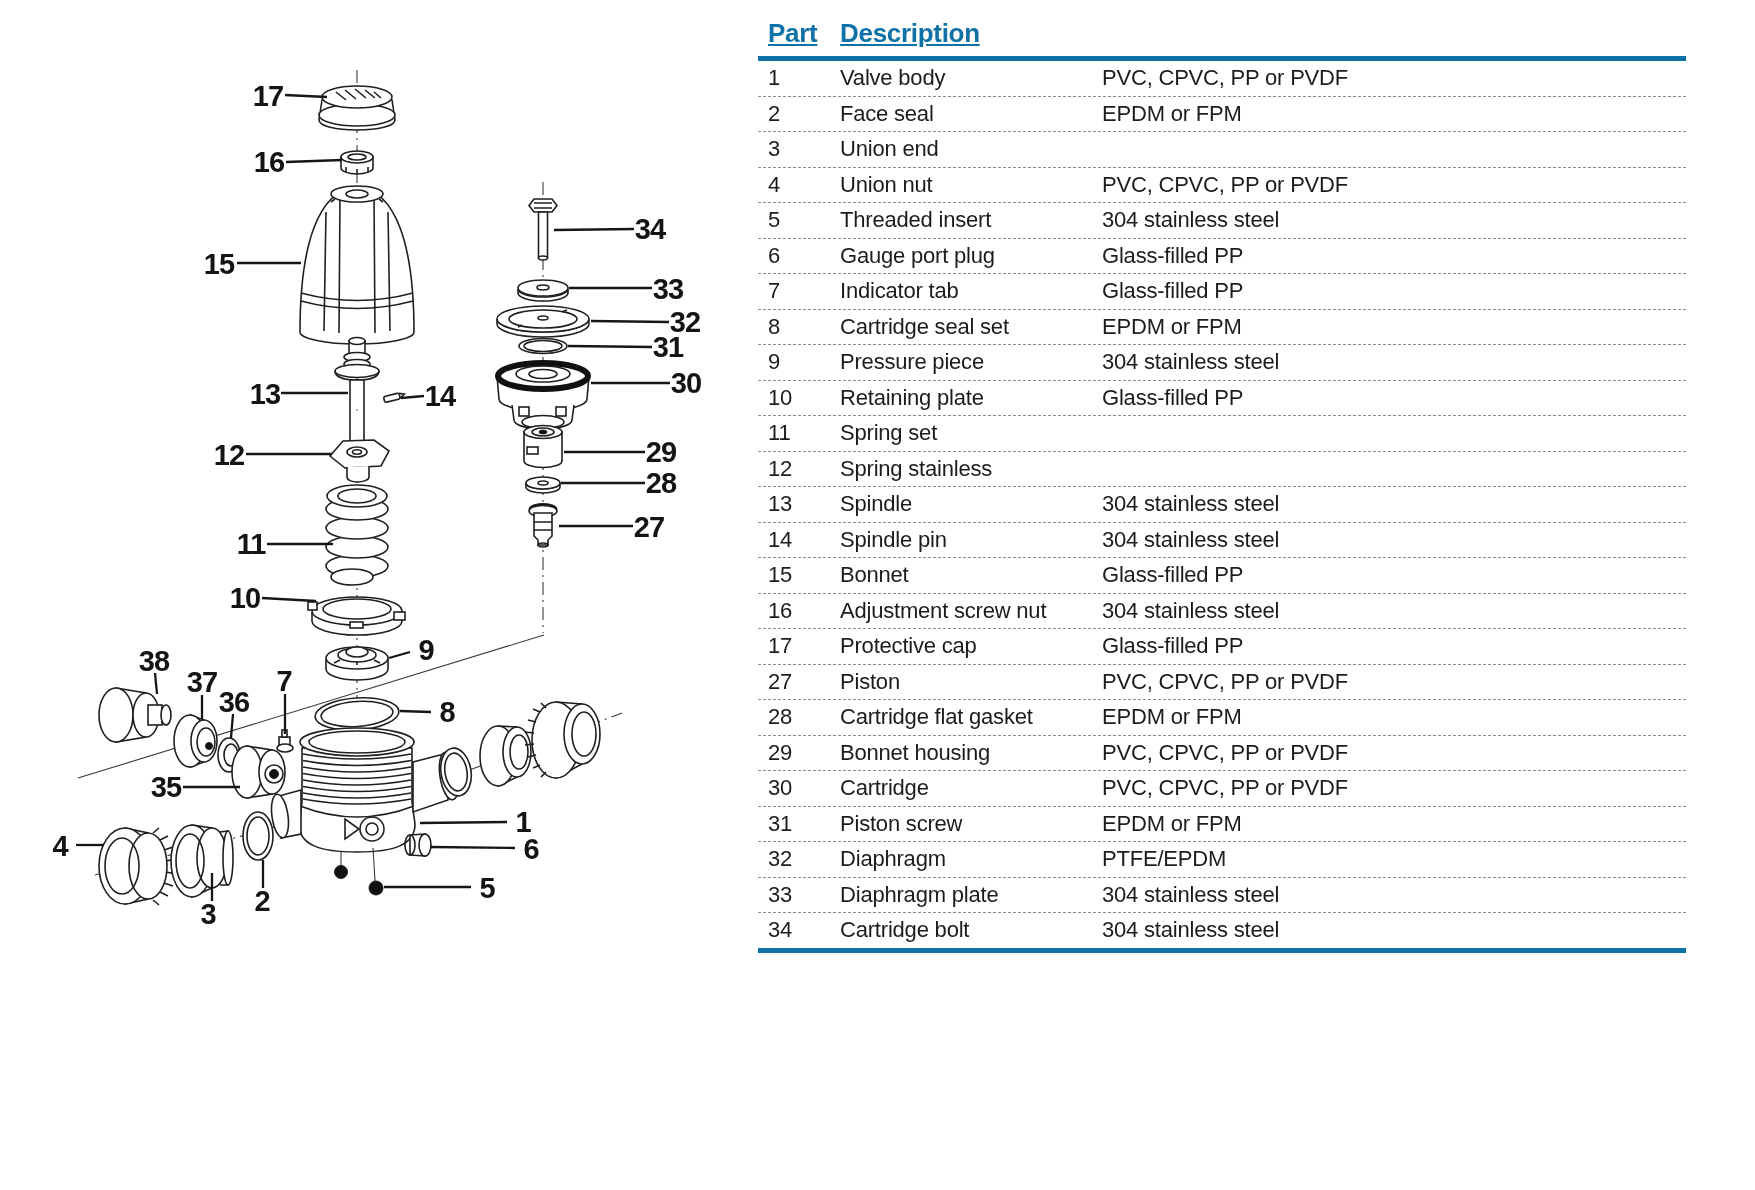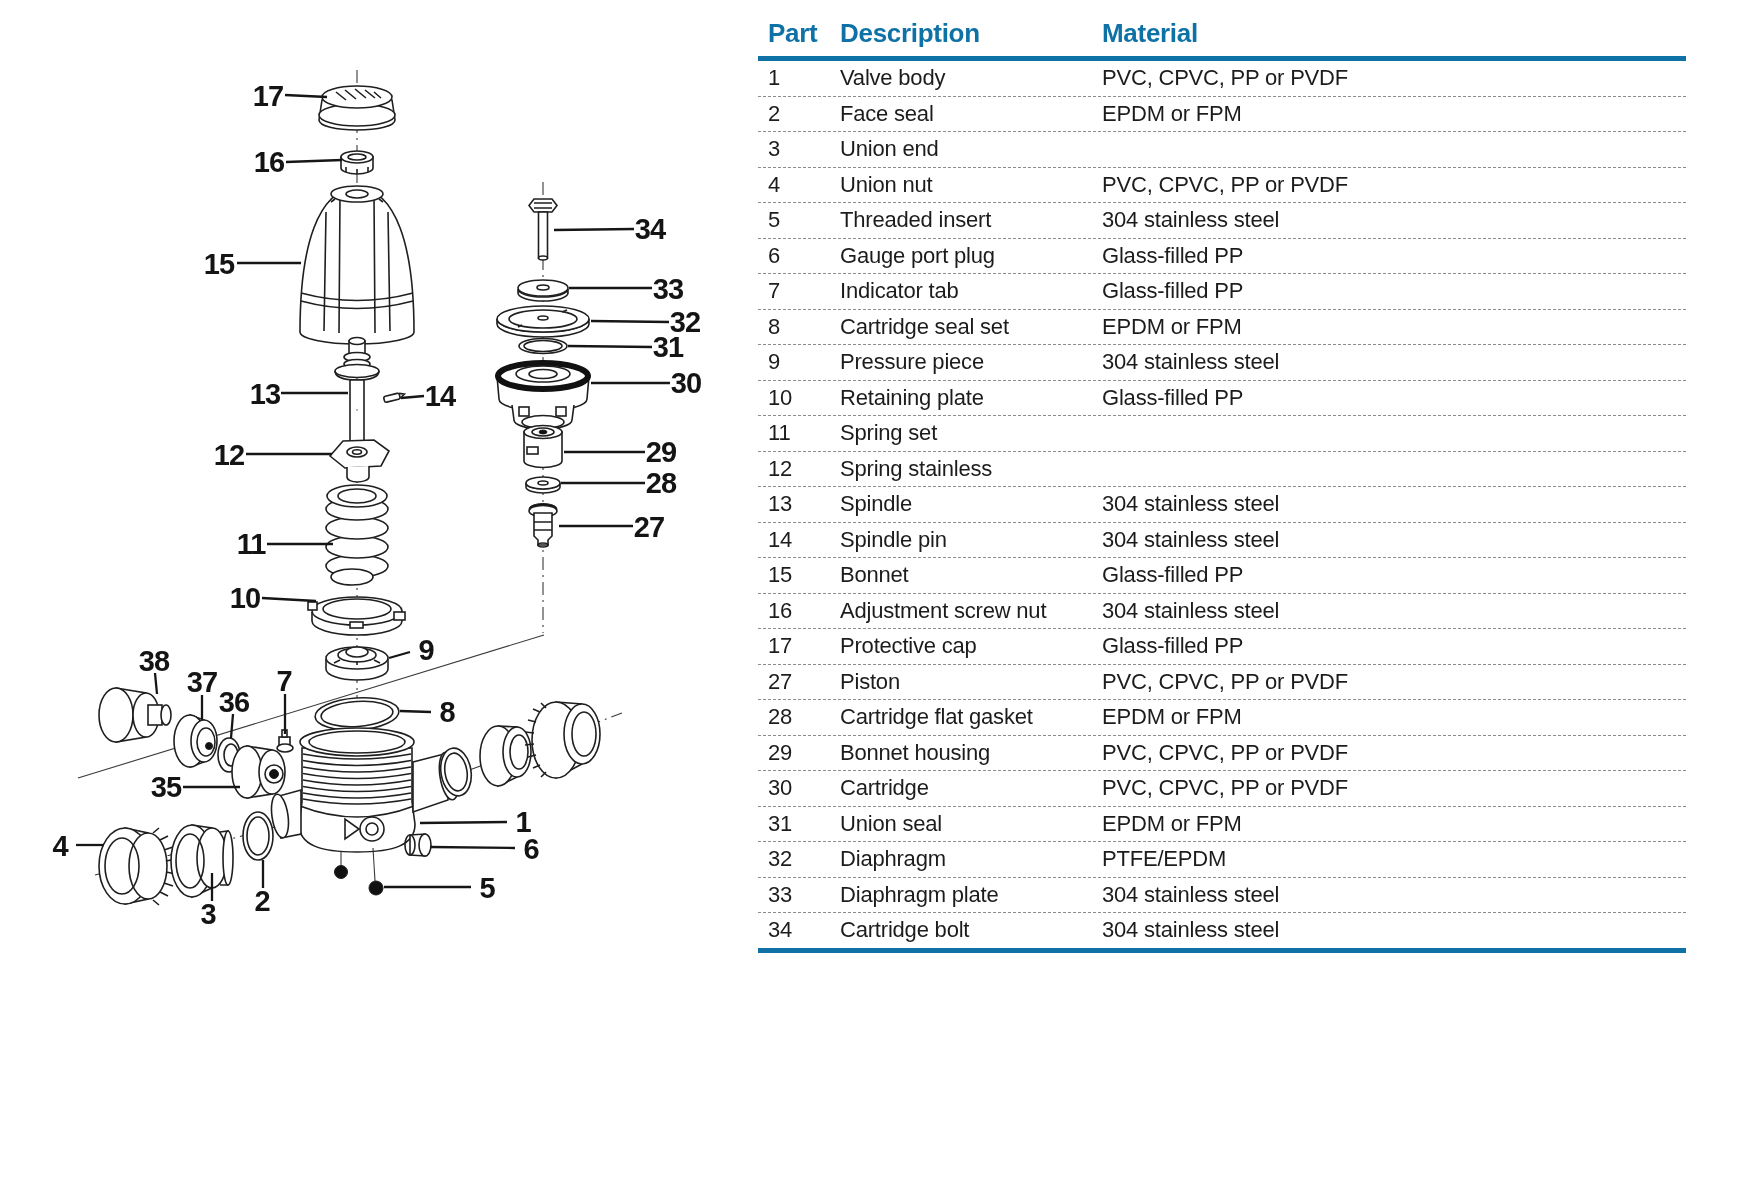--- a/index.html
+++ b/index.html
@@ -3,21 +3,21 @@
 <meta charset="utf-8">
 <style>
   html,body{margin:0;padding:0;background:#fff;}
   #page{position:relative;width:1755px;height:1190px;background:#fff;overflow:hidden;
         font-family:"Liberation Sans",sans-serif;color:#1c1c1c;}
   #diagram{position:absolute;left:0;top:0;}
   
   #parts-table{position:absolute;left:758px;top:12px;width:928px;}
   .thead{display:grid;grid-template-columns:82px 262px 368px 1fr;align-items:end;
          padding:6px 0 7px 0;border-bottom:5px solid var(--accent);}
-  .thead span{font-size:26px;font-weight:bold;color:var(--accent);letter-spacing:-.3px;}
+  .thead span{font-size:26px;font-weight:bold;color:var(--accent);letter-spacing:-.3px;text-decoration:underline;}
   .thead span:first-child{padding-left:10px;}
   .trow{display:grid;grid-template-columns:82px 262px 368px 1fr;align-items:center;
         padding:4px 0;border-bottom:1px dashed #8c8c8c;}
   .trow:last-child{border-bottom:5px solid var(--accent);}
   .tcell{font-size:22px;line-height:26.5px;letter-spacing:-.2px;color:#1c1c1c;}
   .cell-part{padding-left:10px;}
   
   .ln{stroke:#1f1f1f;fill:none;stroke-width:1.6;}
   .fw{stroke:#1f1f1f;fill:#fff;stroke-width:1.6;}
   .fb{stroke:#1f1f1f;fill:#111;stroke-width:1;}
@@ -397,21 +397,20 @@
           <line class="leader" x1="633" y1="526" x2="559" y2="526"></line>
           <text class="callout-num" x="649" y="527" text-anchor="middle" dominant-baseline="central">27</text>
         </g>
       </g>
   </svg>
 
   <div id="parts-table">
     <div class="thead">
       <span>Part</span>
       <span>Description</span>
-      <span>Material</span>
       <span></span>
     </div>
     <div id="rows">
         <div class="trow">
           <div class="tcell cell-part">1</div>
           <div class="tcell cell-description">Valve body</div>
           <div class="tcell cell-material">PVC, CPVC, PP or PVDF</div>
           <div></div>
         </div>
         <div class="trow">
@@ -526,21 +525,21 @@
           <div></div>
         </div>
         <div class="trow">
           <div class="tcell cell-part">30</div>
           <div class="tcell cell-description">Cartridge</div>
           <div class="tcell cell-material">PVC, CPVC, PP or PVDF</div>
           <div></div>
         </div>
         <div class="trow">
           <div class="tcell cell-part">31</div>
-          <div class="tcell cell-description">Union seal</div>
+          <div class="tcell cell-description">Piston screw</div>
           <div class="tcell cell-material">EPDM or FPM</div>
           <div></div>
         </div>
         <div class="trow">
           <div class="tcell cell-part">32</div>
           <div class="tcell cell-description">Diaphragm</div>
           <div class="tcell cell-material">PTFE/EPDM</div>
           <div></div>
         </div>
         <div class="trow">

